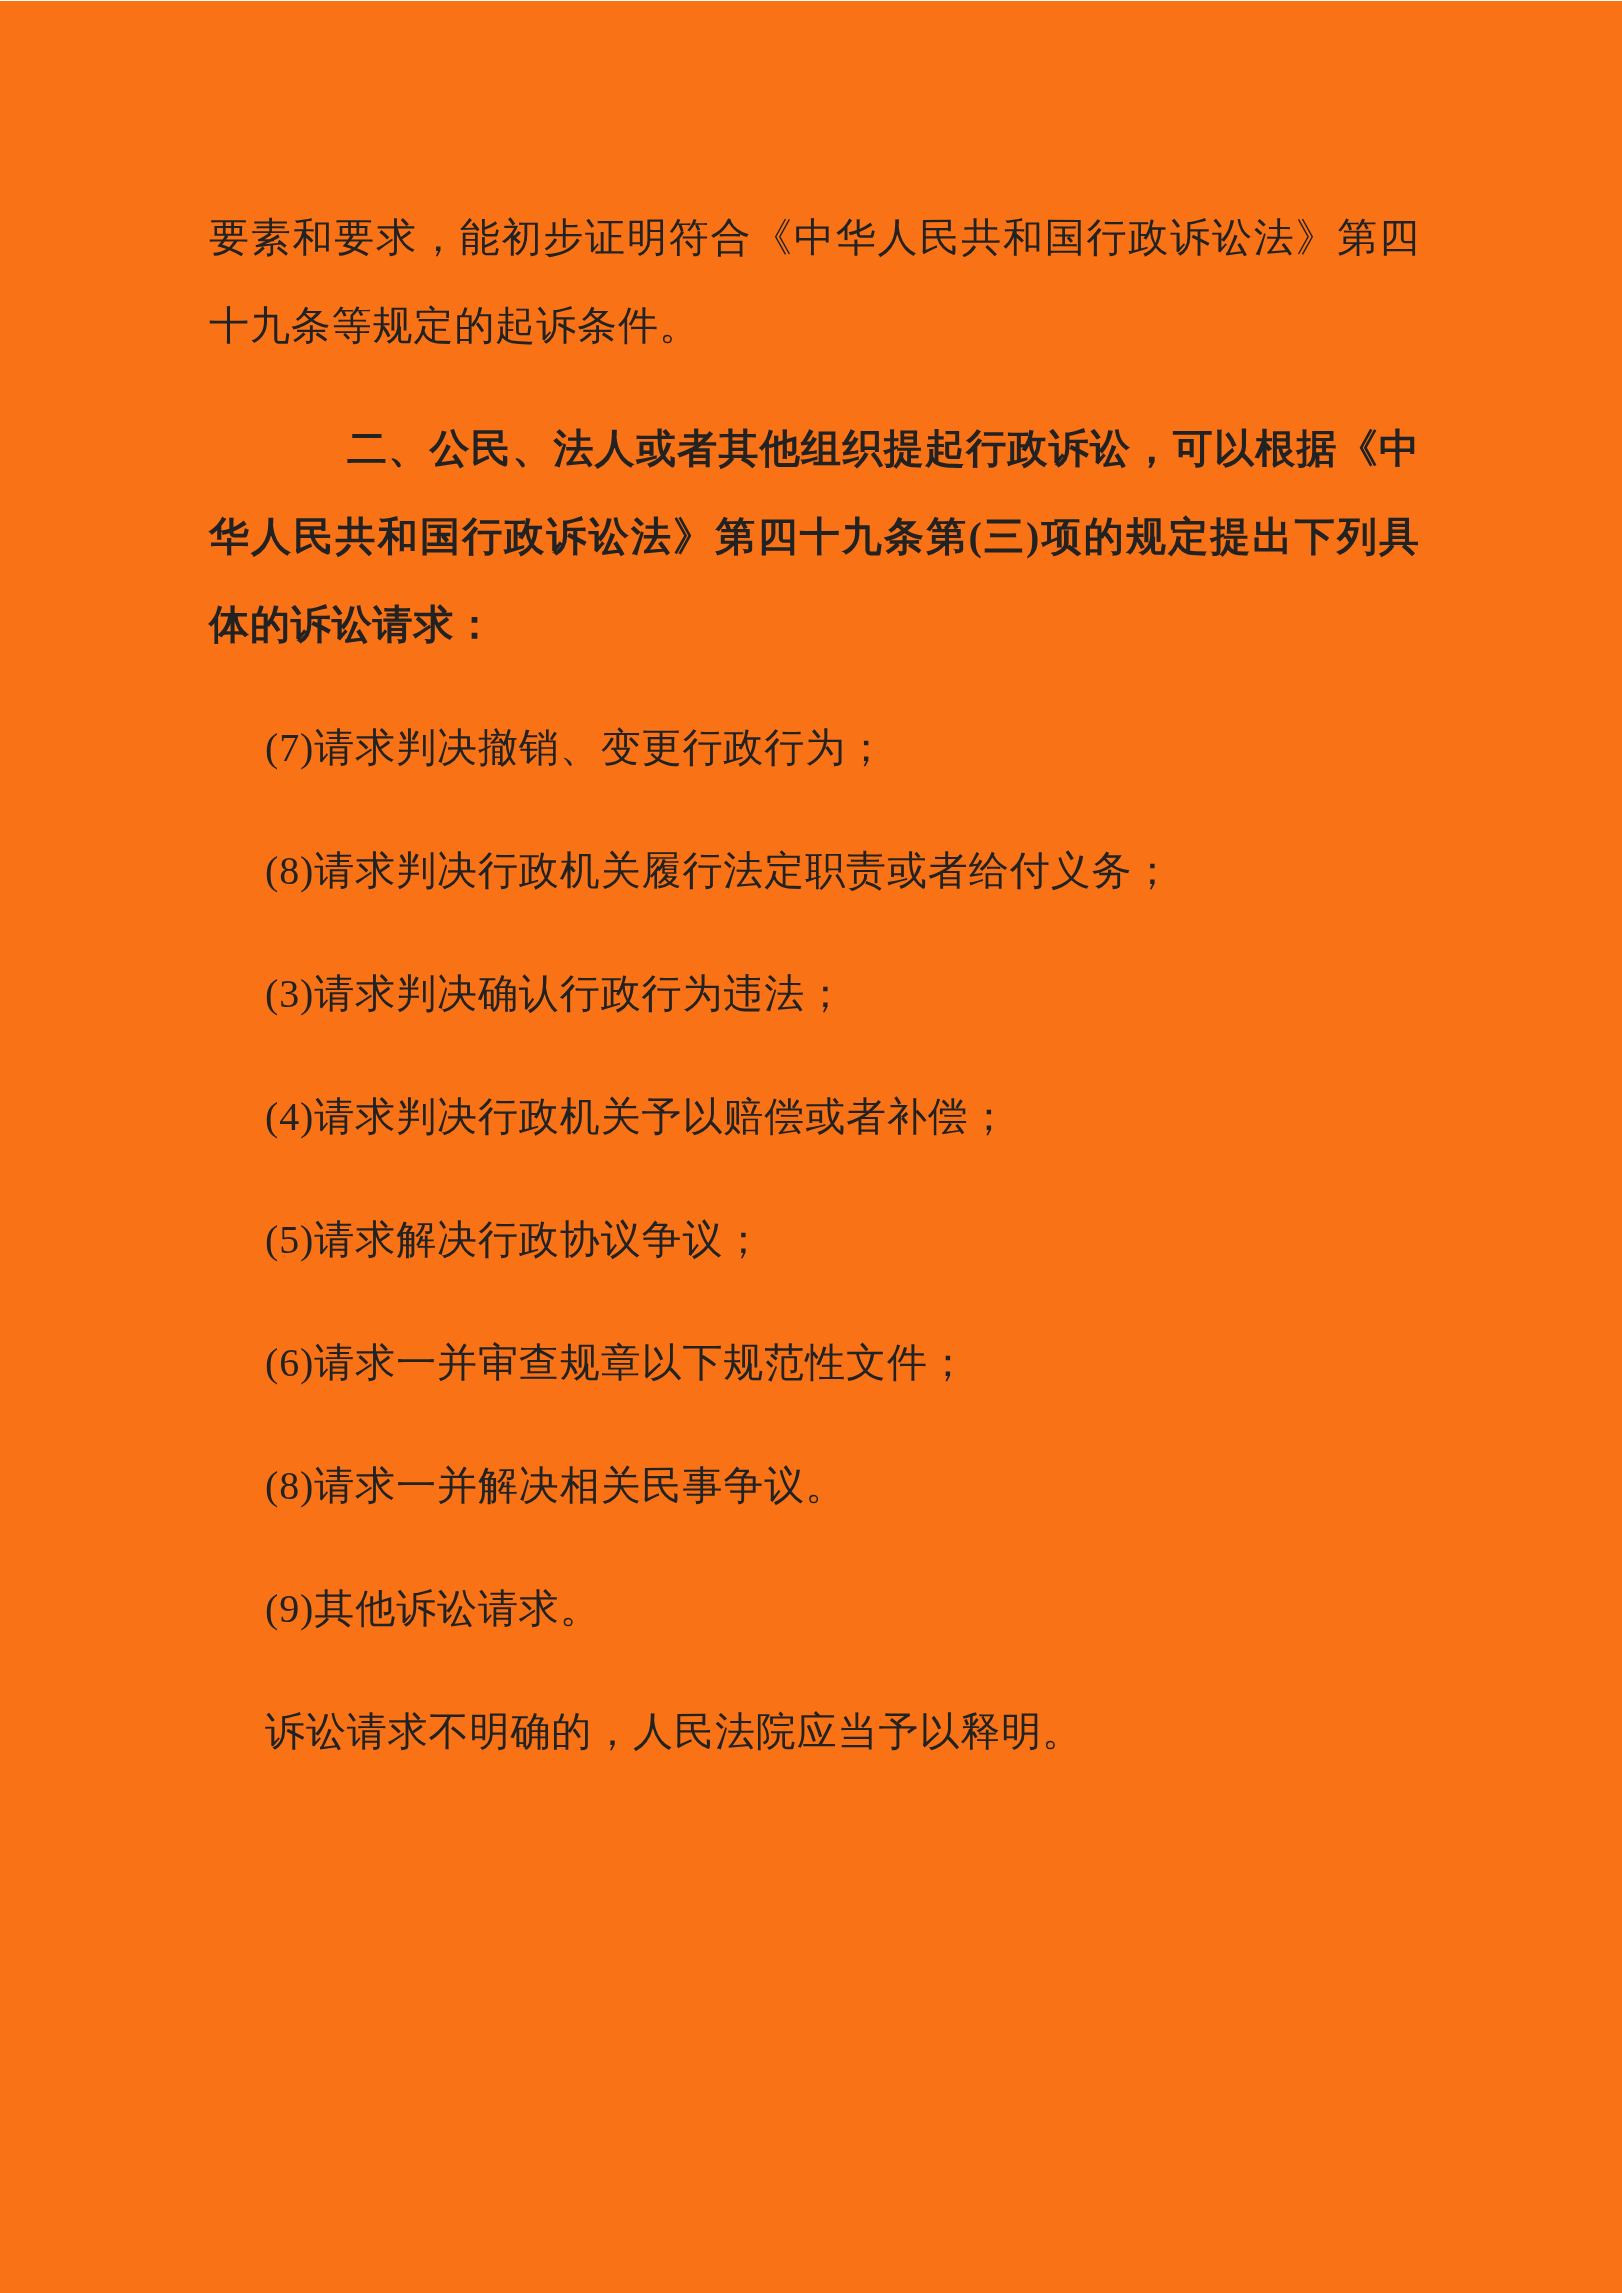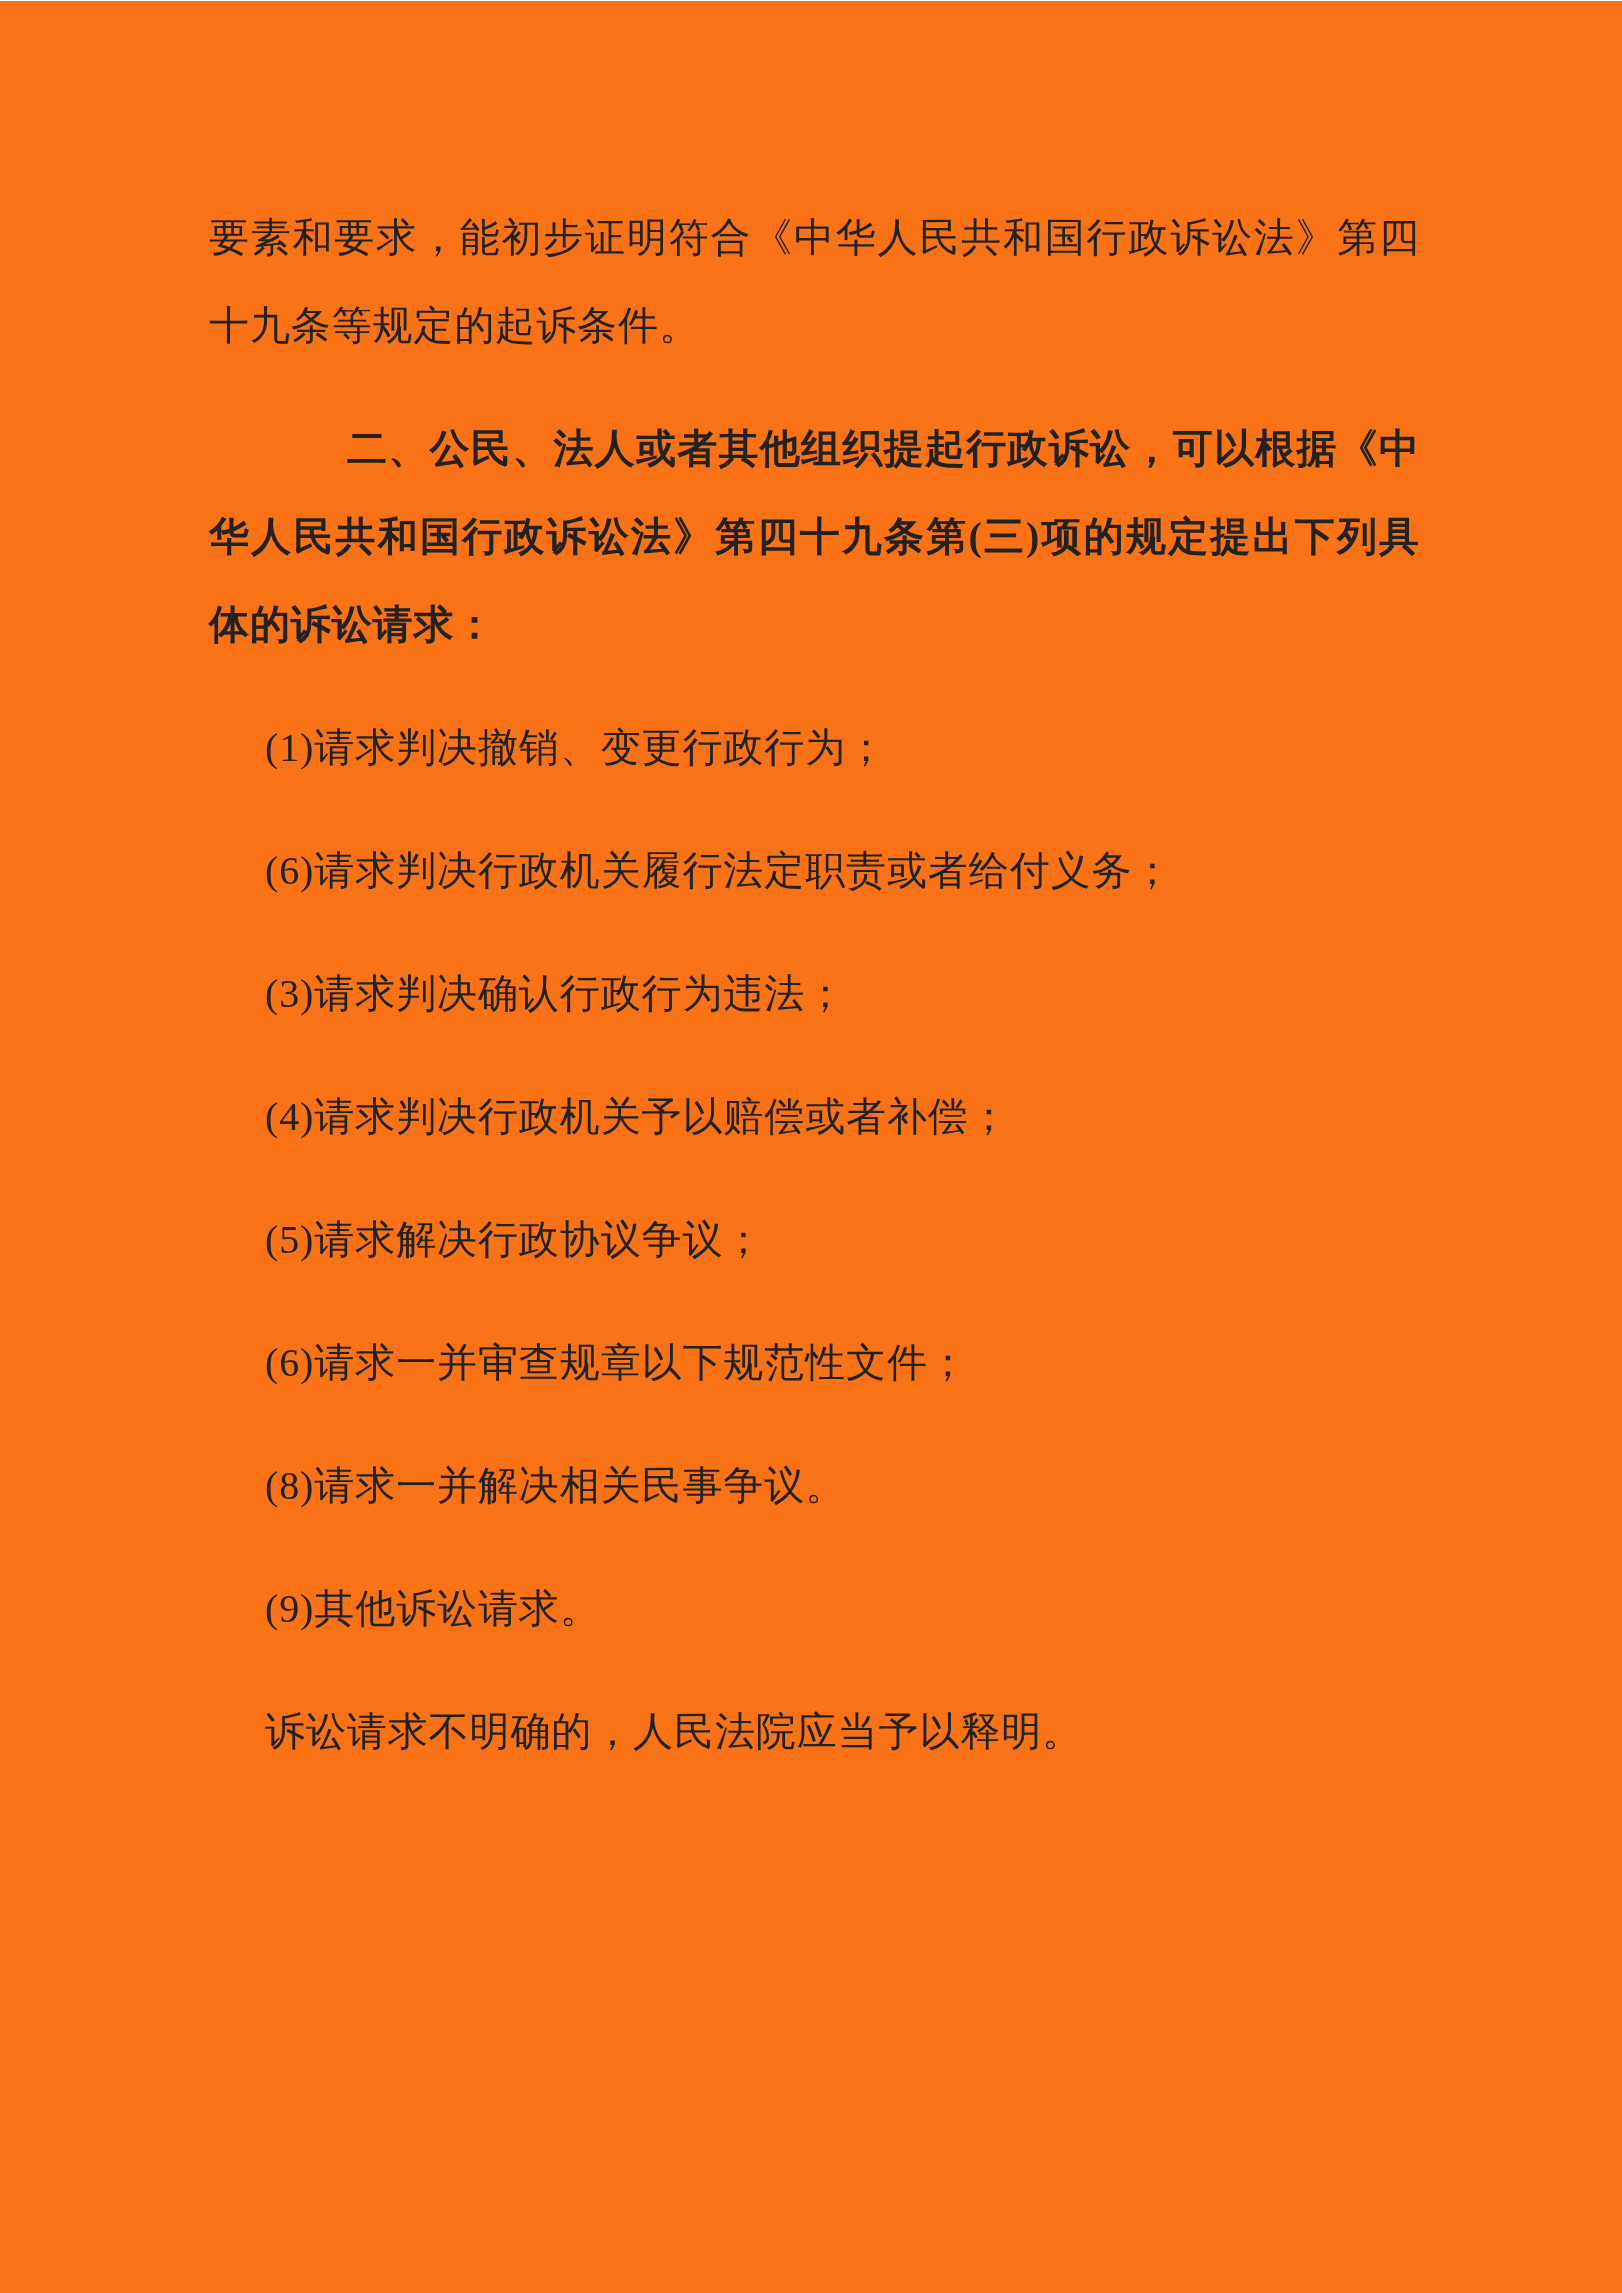--- a/index.html
+++ b/index.html
@@ -35,22 +35,22 @@
   .indent-large  { text-indent: 138px; font-weight: bold; }
   .indent-small  { text-indent: 56px; }
 </style>
 </head>
 <body>
 
 <div class="page">
   <div class="content">
     <p class="para indent-none">要素和要求，能初步证明符合《中华人民共和国行政诉讼法》第四十九条等规定的起诉条件。</p>
     <p class="para indent-large">二、公民、法人或者其他组织提起行政诉讼，可以根据《中华人民共和国行政诉讼法》第四十九条第(三)项的规定提出下列具体的诉讼请求：</p>
-    <p class="para indent-small">(1)请求判决撤销、变更行政行为；</p>
-    <p class="para indent-small">(6)请求判决行政机关履行法定职责或者给付义务；</p>
+    <p class="para indent-small">(7)请求判决撤销、变更行政行为；</p>
+    <p class="para indent-small">(8)请求判决行政机关履行法定职责或者给付义务；</p>
     <p class="para indent-small">(3)请求判决确认行政行为违法；</p>
     <p class="para indent-small">(4)请求判决行政机关予以赔偿或者补偿；</p>
     <p class="para indent-small">(5)请求解决行政协议争议；</p>
     <p class="para indent-small">(6)请求一并审查规章以下规范性文件；</p>
     <p class="para indent-small">(8)请求一并解决相关民事争议。</p>
     <p class="para indent-small">(9)其他诉讼请求。</p>
     <p class="para indent-small">诉讼请求不明确的，人民法院应当予以释明。</p>
   </div>
 </div>
 

